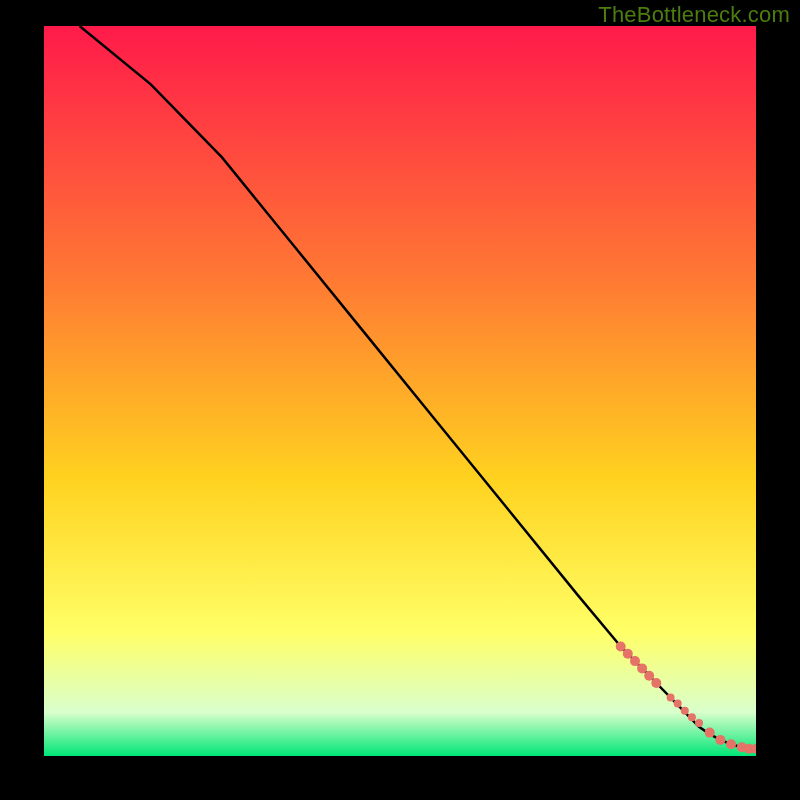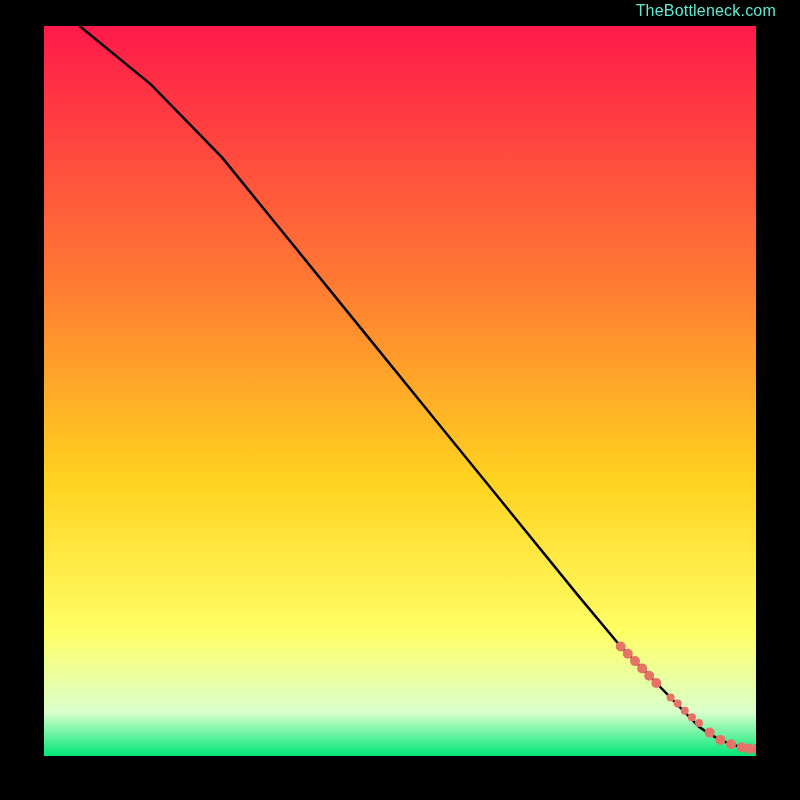--- a/index.html
+++ b/index.html
@@ -13,23 +13,23 @@
   }
   .frame {
     position: relative;
     width: 800px;
     height: 800px;
     background: #000;
   }
   .watermark {
     position: absolute;
     top: 2px;
-    right: 24px;
-    color: #5eead4;
-    font-size: 16px;
+    right: 10px;
+    color: #4d7c0f;
+    font-size: 22px;
     font-weight: 500;
     letter-spacing: 0.2px;
     user-select: none;
   }
   .plot-area {
     position: absolute;
     left: 44px;
     top: 26px;
     width: 712px;
     height: 730px;

